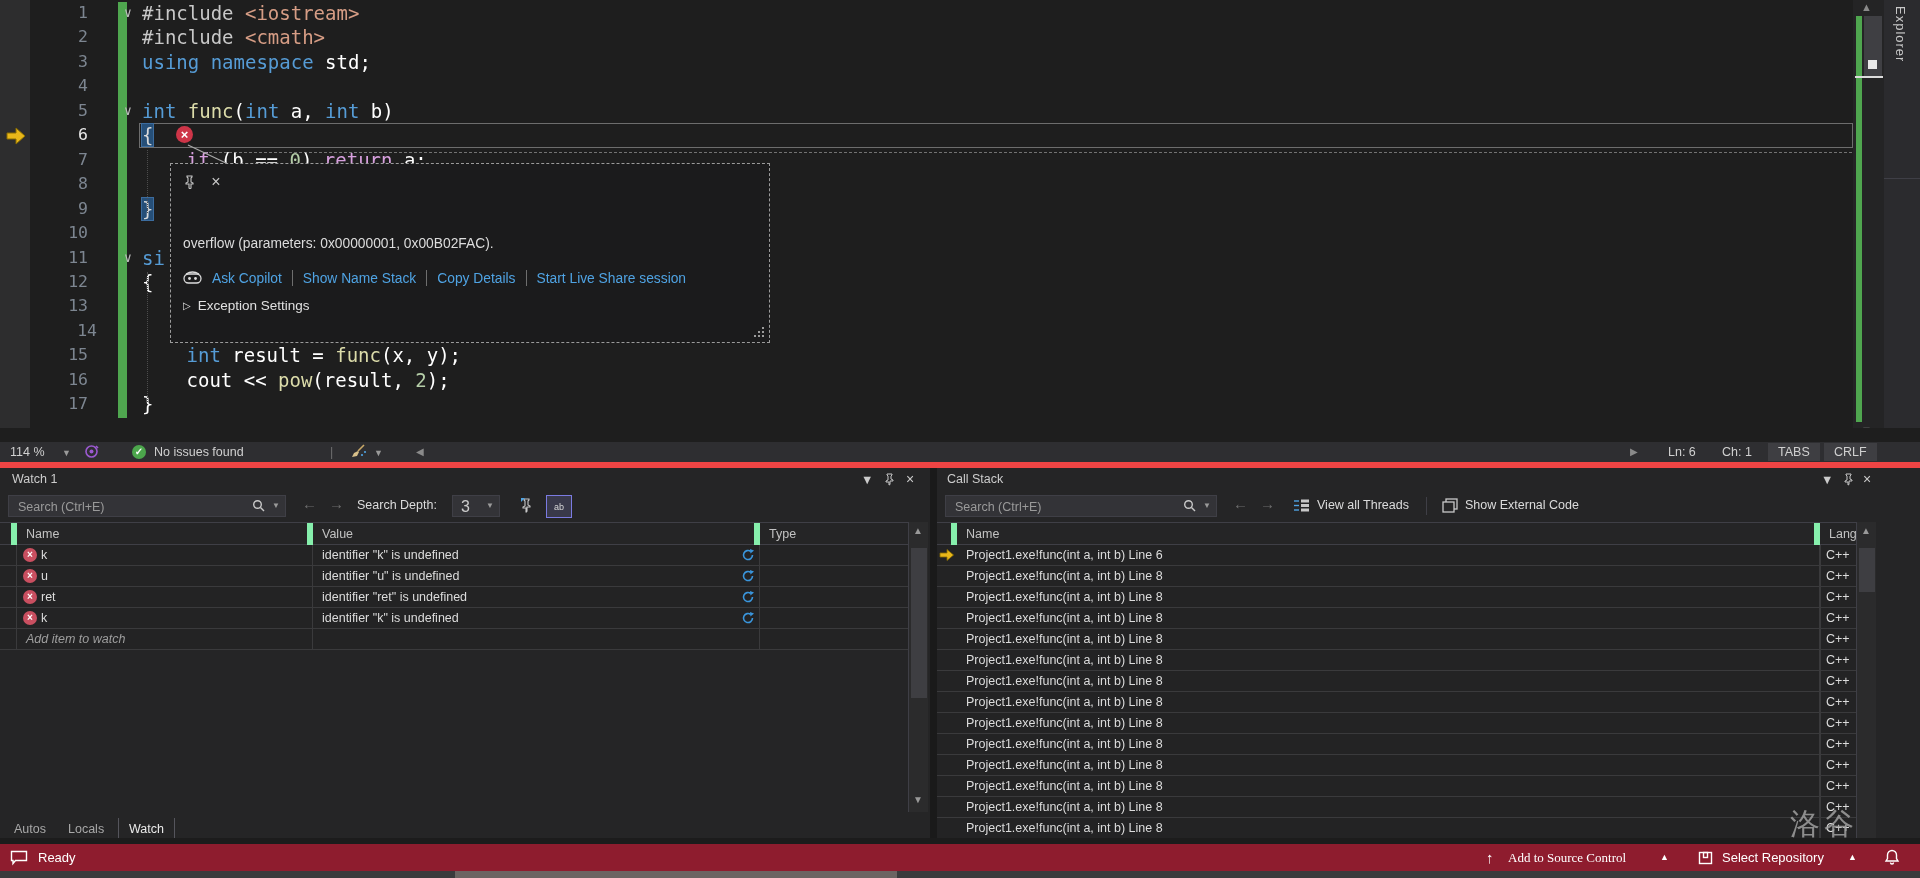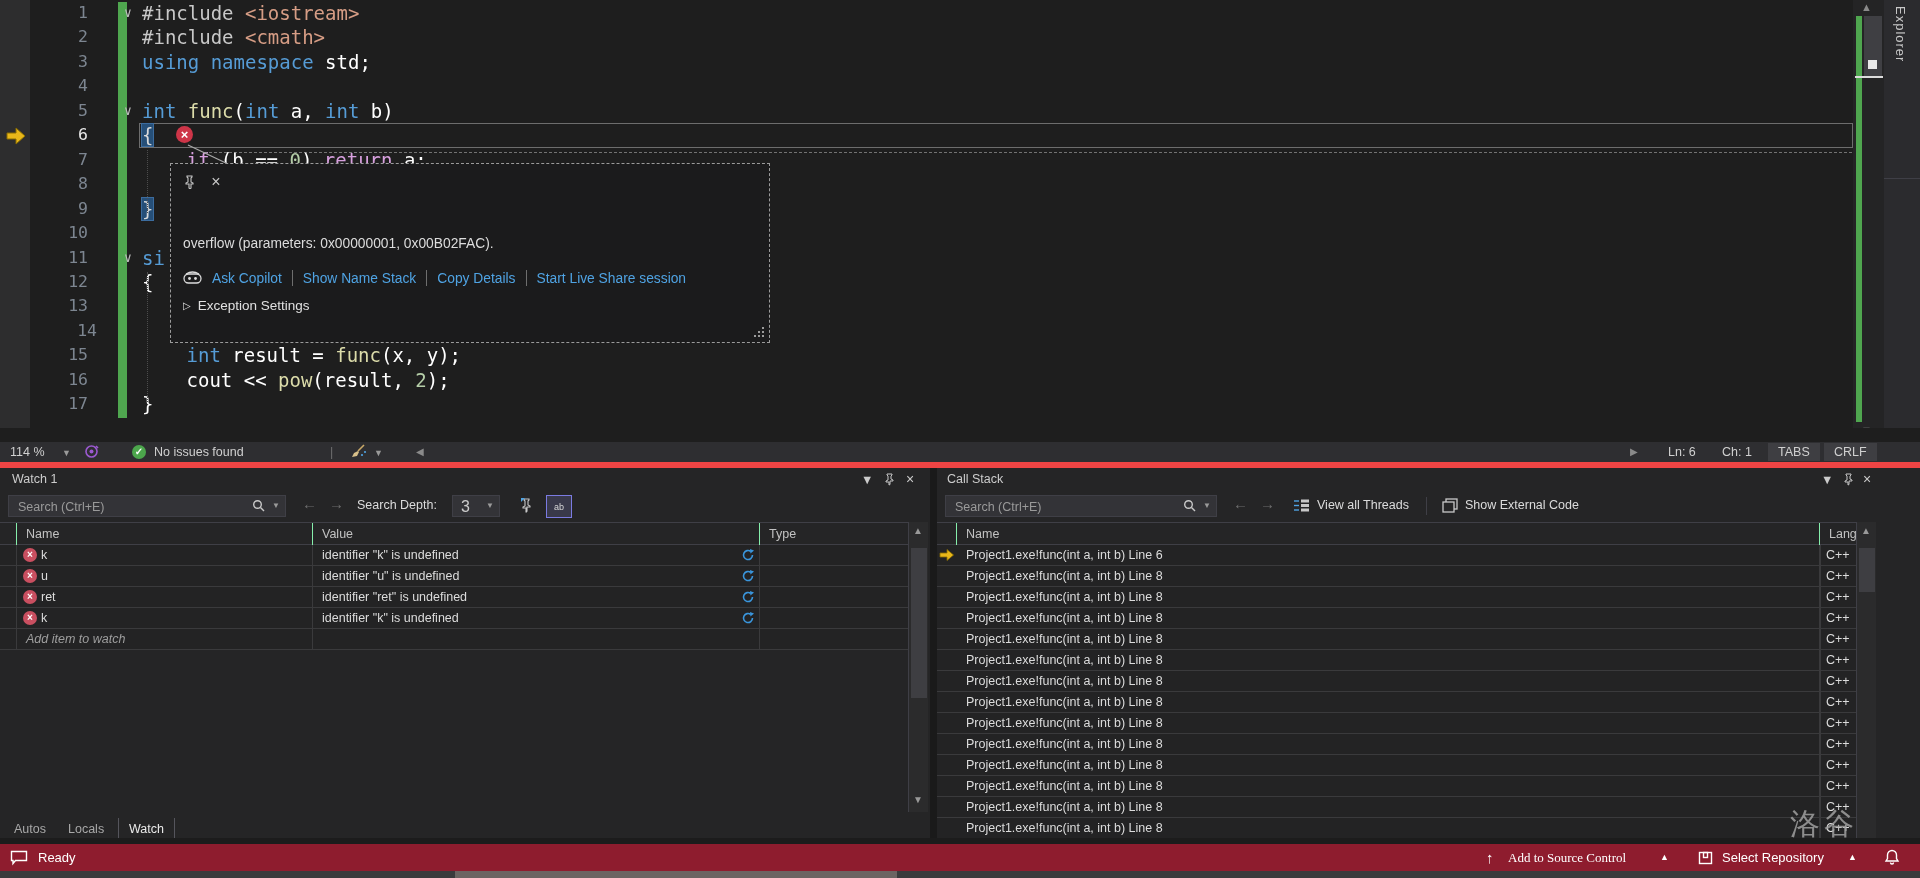--- a/index.html
+++ b/index.html
@@ -57,21 +57,21 @@
   .ptools{position:absolute;top:23px;height:31px;}
   .searchbox{position:absolute;top:4px;height:22px;background:#333337;border:1px solid #3f3f46;box-sizing:border-box;}
   .searchbox input{position:absolute;left:7px;top:1px;width:70%;height:18px;background:transparent;border:none;outline:none;
                    color:#cccccc;font:12.5px "Liberation Sans",sans-serif;}
   .searchbox input::placeholder{color:#9a9a9a;}
   .mag{position:absolute;right:20px;top:3px;}
   .sb-drop{position:absolute;right:5px;top:5px;font-size:8px;color:#9a9a9a;}
   .navarr{position:absolute;top:4px;color:#6e6e6e;font-size:15px;}
   .hdr-row{position:absolute;top:54px;height:23px;background:#252526;border-top:1px solid #3f3f46;border-bottom:1px solid #3f3f46;
            box-sizing:border-box;font-size:12.5px;color:#c2c2c2;}
-  .hdr-cell{position:absolute;top:0;height:22px;line-height:22px;border-right:1px solid #86efac;box-sizing:border-box;padding-left:9px;}
+  .hdr-cell{position:absolute;top:0;height:22px;line-height:22px;border-right:6px solid #86efac;box-sizing:border-box;padding-left:9px;}
   .trow{position:absolute;height:21px;background:#232324;border-bottom:1px solid #3a3a3c;box-sizing:border-box;
         font-size:12.5px;color:#dcdcdc;line-height:20px;}
   .tcell{position:absolute;top:0;height:20px;border-right:1px solid #3a3a3c;box-sizing:border-box;overflow:hidden;white-space:nowrap;}
   .erricon{position:absolute;left:0;top:3px;width:14px;height:14px;border-radius:50%;background:#c94f60;color:#fff;
            font:bold 10px/14px "Liberation Sans",sans-serif;text-align:center;}
   .vsb{position:absolute;width:20px;background:#2b2b2c;border-left:1px solid #3f3f46;box-sizing:border-box;}
   .vsb .arr{position:absolute;left:4px;color:#999;font-size:10px;}
   .vsb .thumb{position:absolute;left:2px;width:16px;background:#3e3e42;}
   #watch-tabs{position:absolute;left:0;top:350px;height:24px;font-size:12.5px;color:#a8a8a8;}
   .wtab{position:absolute;top:0;height:23px;line-height:23px;padding:0 10px;}

